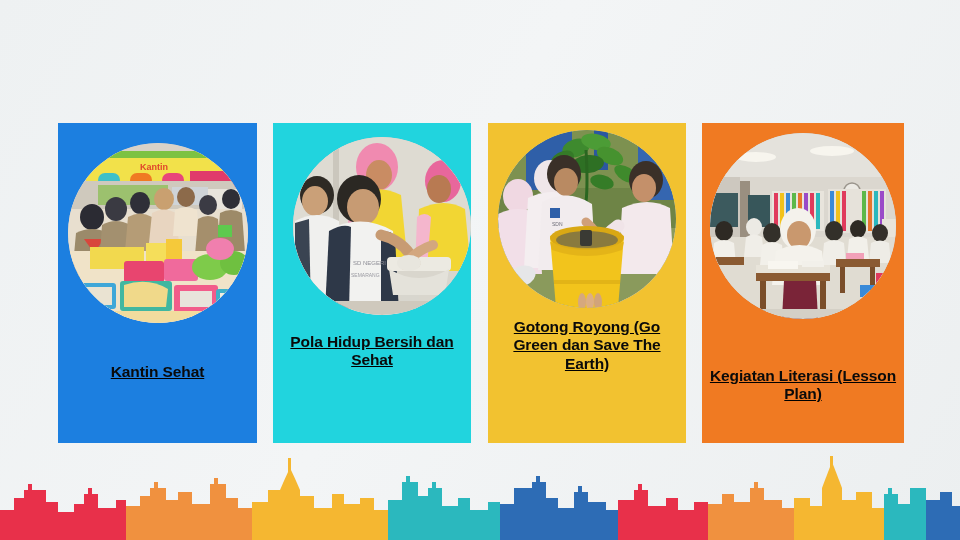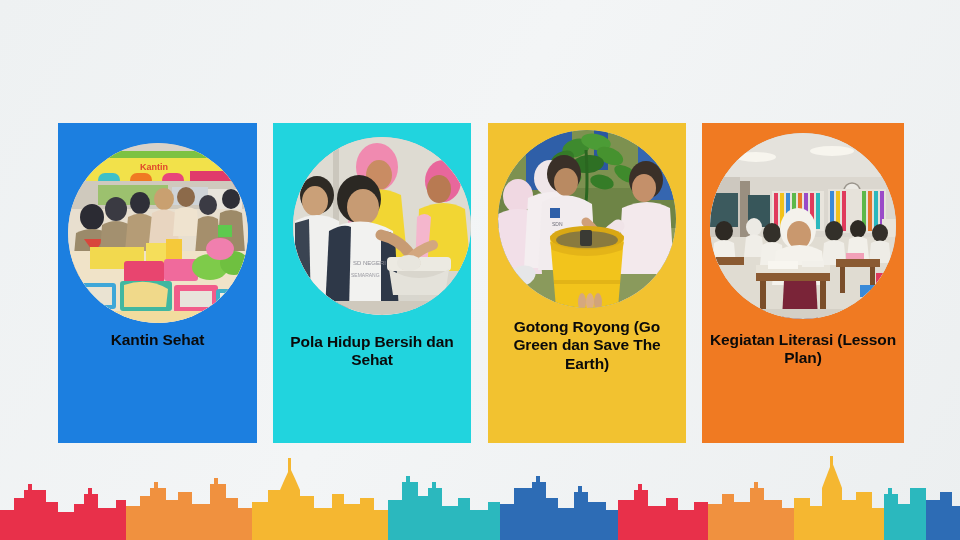--- a/index.html
+++ b/index.html
@@ -24,50 +24,50 @@
   #title-text {
     margin-left:26px;
     font-size:63px; line-height:1;
     color:#12A84F; letter-spacing:0.5px; white-space:nowrap;
     font-weight:400;
   }
 
   
   .card {
     position:absolute; top:123px; height:320px;
-    display:flex; flex-direction:column; align-items:center;
+    display:flex; flex-direction:column; align-items:center;text-decoration:underline;
   }
   .photo-wrap {
     border-radius:50%; overflow:hidden; position:relative;
     background:#cfcfcf;
   }
   .photo-wrap svg { display:block; }
   .card-label {
     color:#0a0a0a; font-weight:bold; text-align:center;
     line-height:1.18; font-size:15.5px; padding:0 6px;
     letter-spacing:-0.1px;
   }
 
   
   #card-1 { left:58px;  width:199px; }
   #card-2 { left:273px; width:198px;align-items:flex-end; }
   #card-3 { left:488px; width:198px; }
-  #card-4 { left:702px; width:202px; }
+  #card-4 { left:702px; width:202px;gap:36px; }
 
   #card-1 { background:#1C7FE0; }
   #card-2 { background:#21D4DE; }
   #card-3 { background:#F2C230; }
   #card-4 { background:#F07A22; }
 
   #card-1 .photo-wrap { width:180px; height:180px; margin-top:20px; }
   #card-2 .photo-wrap { width:178px; height:178px; margin-top:14px; }
   #card-3 .photo-wrap { width:178px; height:178px; margin-top:7px; }
   #card-4 .photo-wrap { width:186px; height:186px; margin-top:10px; }
 
-  #card-1 .card-label { margin-top:8px; }
+  #card-1 .card-label { margin-top:40px; }
   #card-2 .card-label { margin-top:18px; }
   #card-3 .card-label { margin-top:10px; }
   #card-4 .card-label { margin-top:12px; }
 
   
   #skyline {
     position:absolute; left:0; bottom:0; width:960px; height:86px;
   }
   #skyline svg { display:block; width:960px; height:86px; }
 </style>

